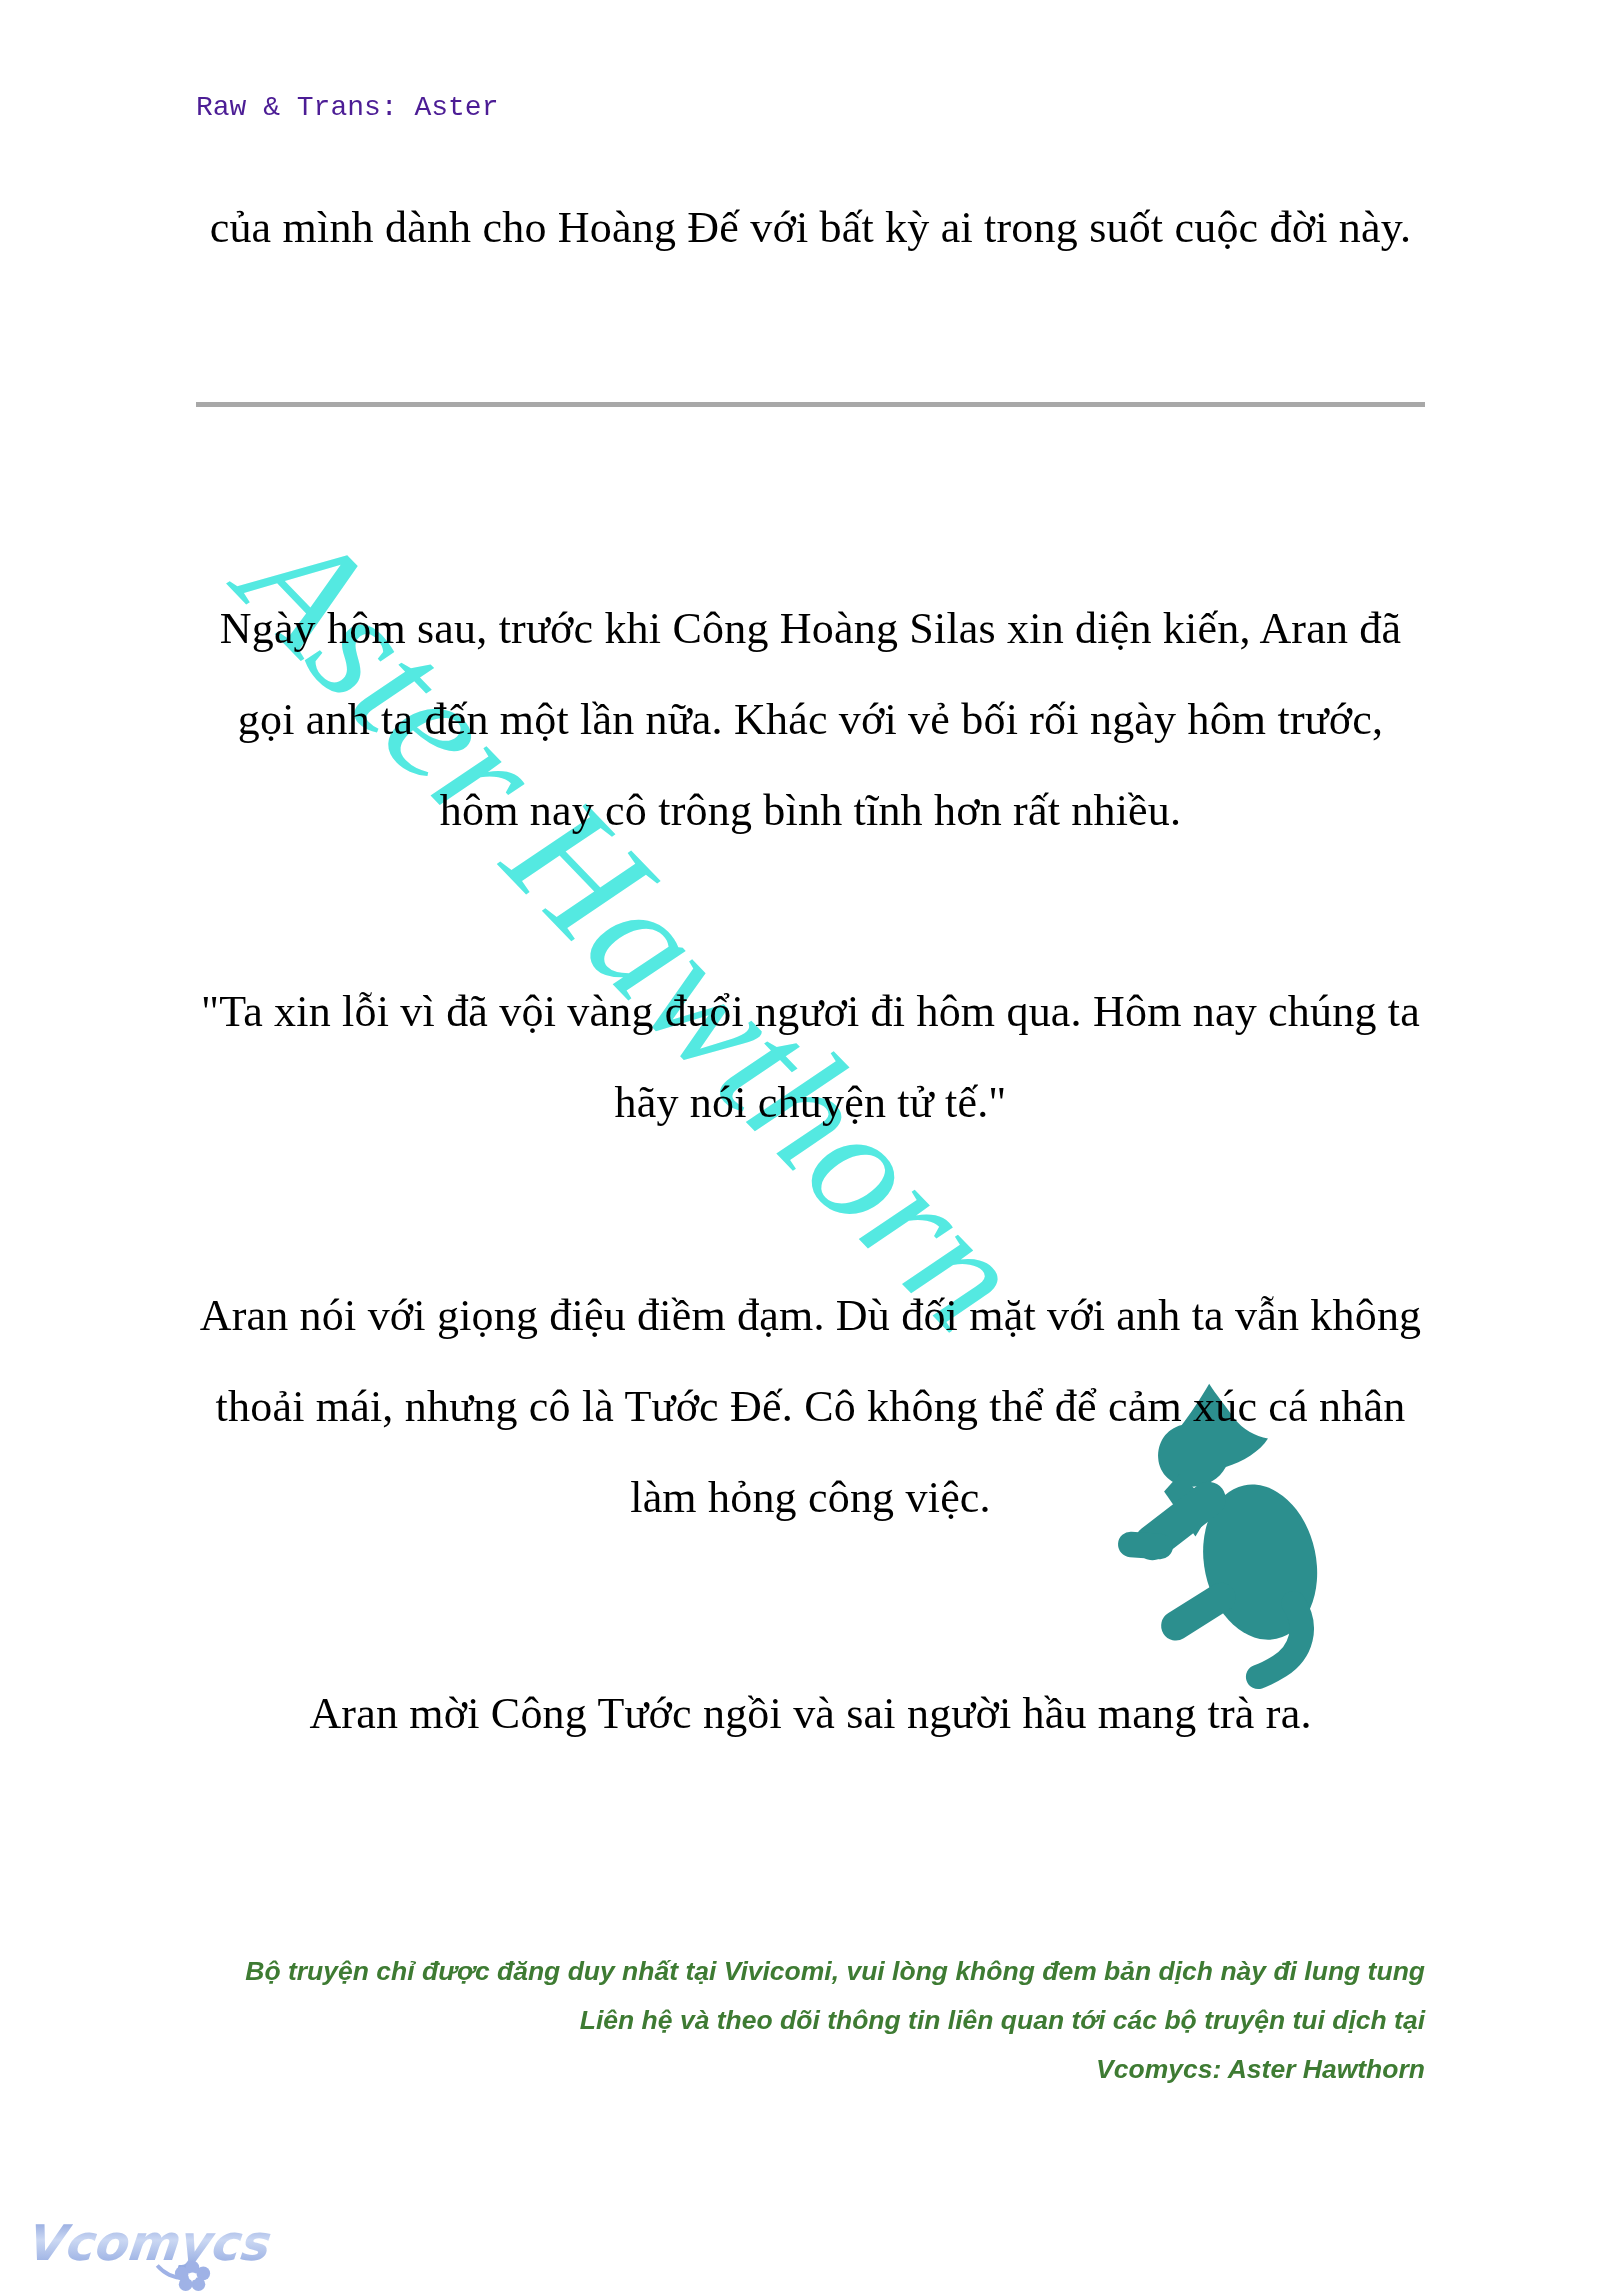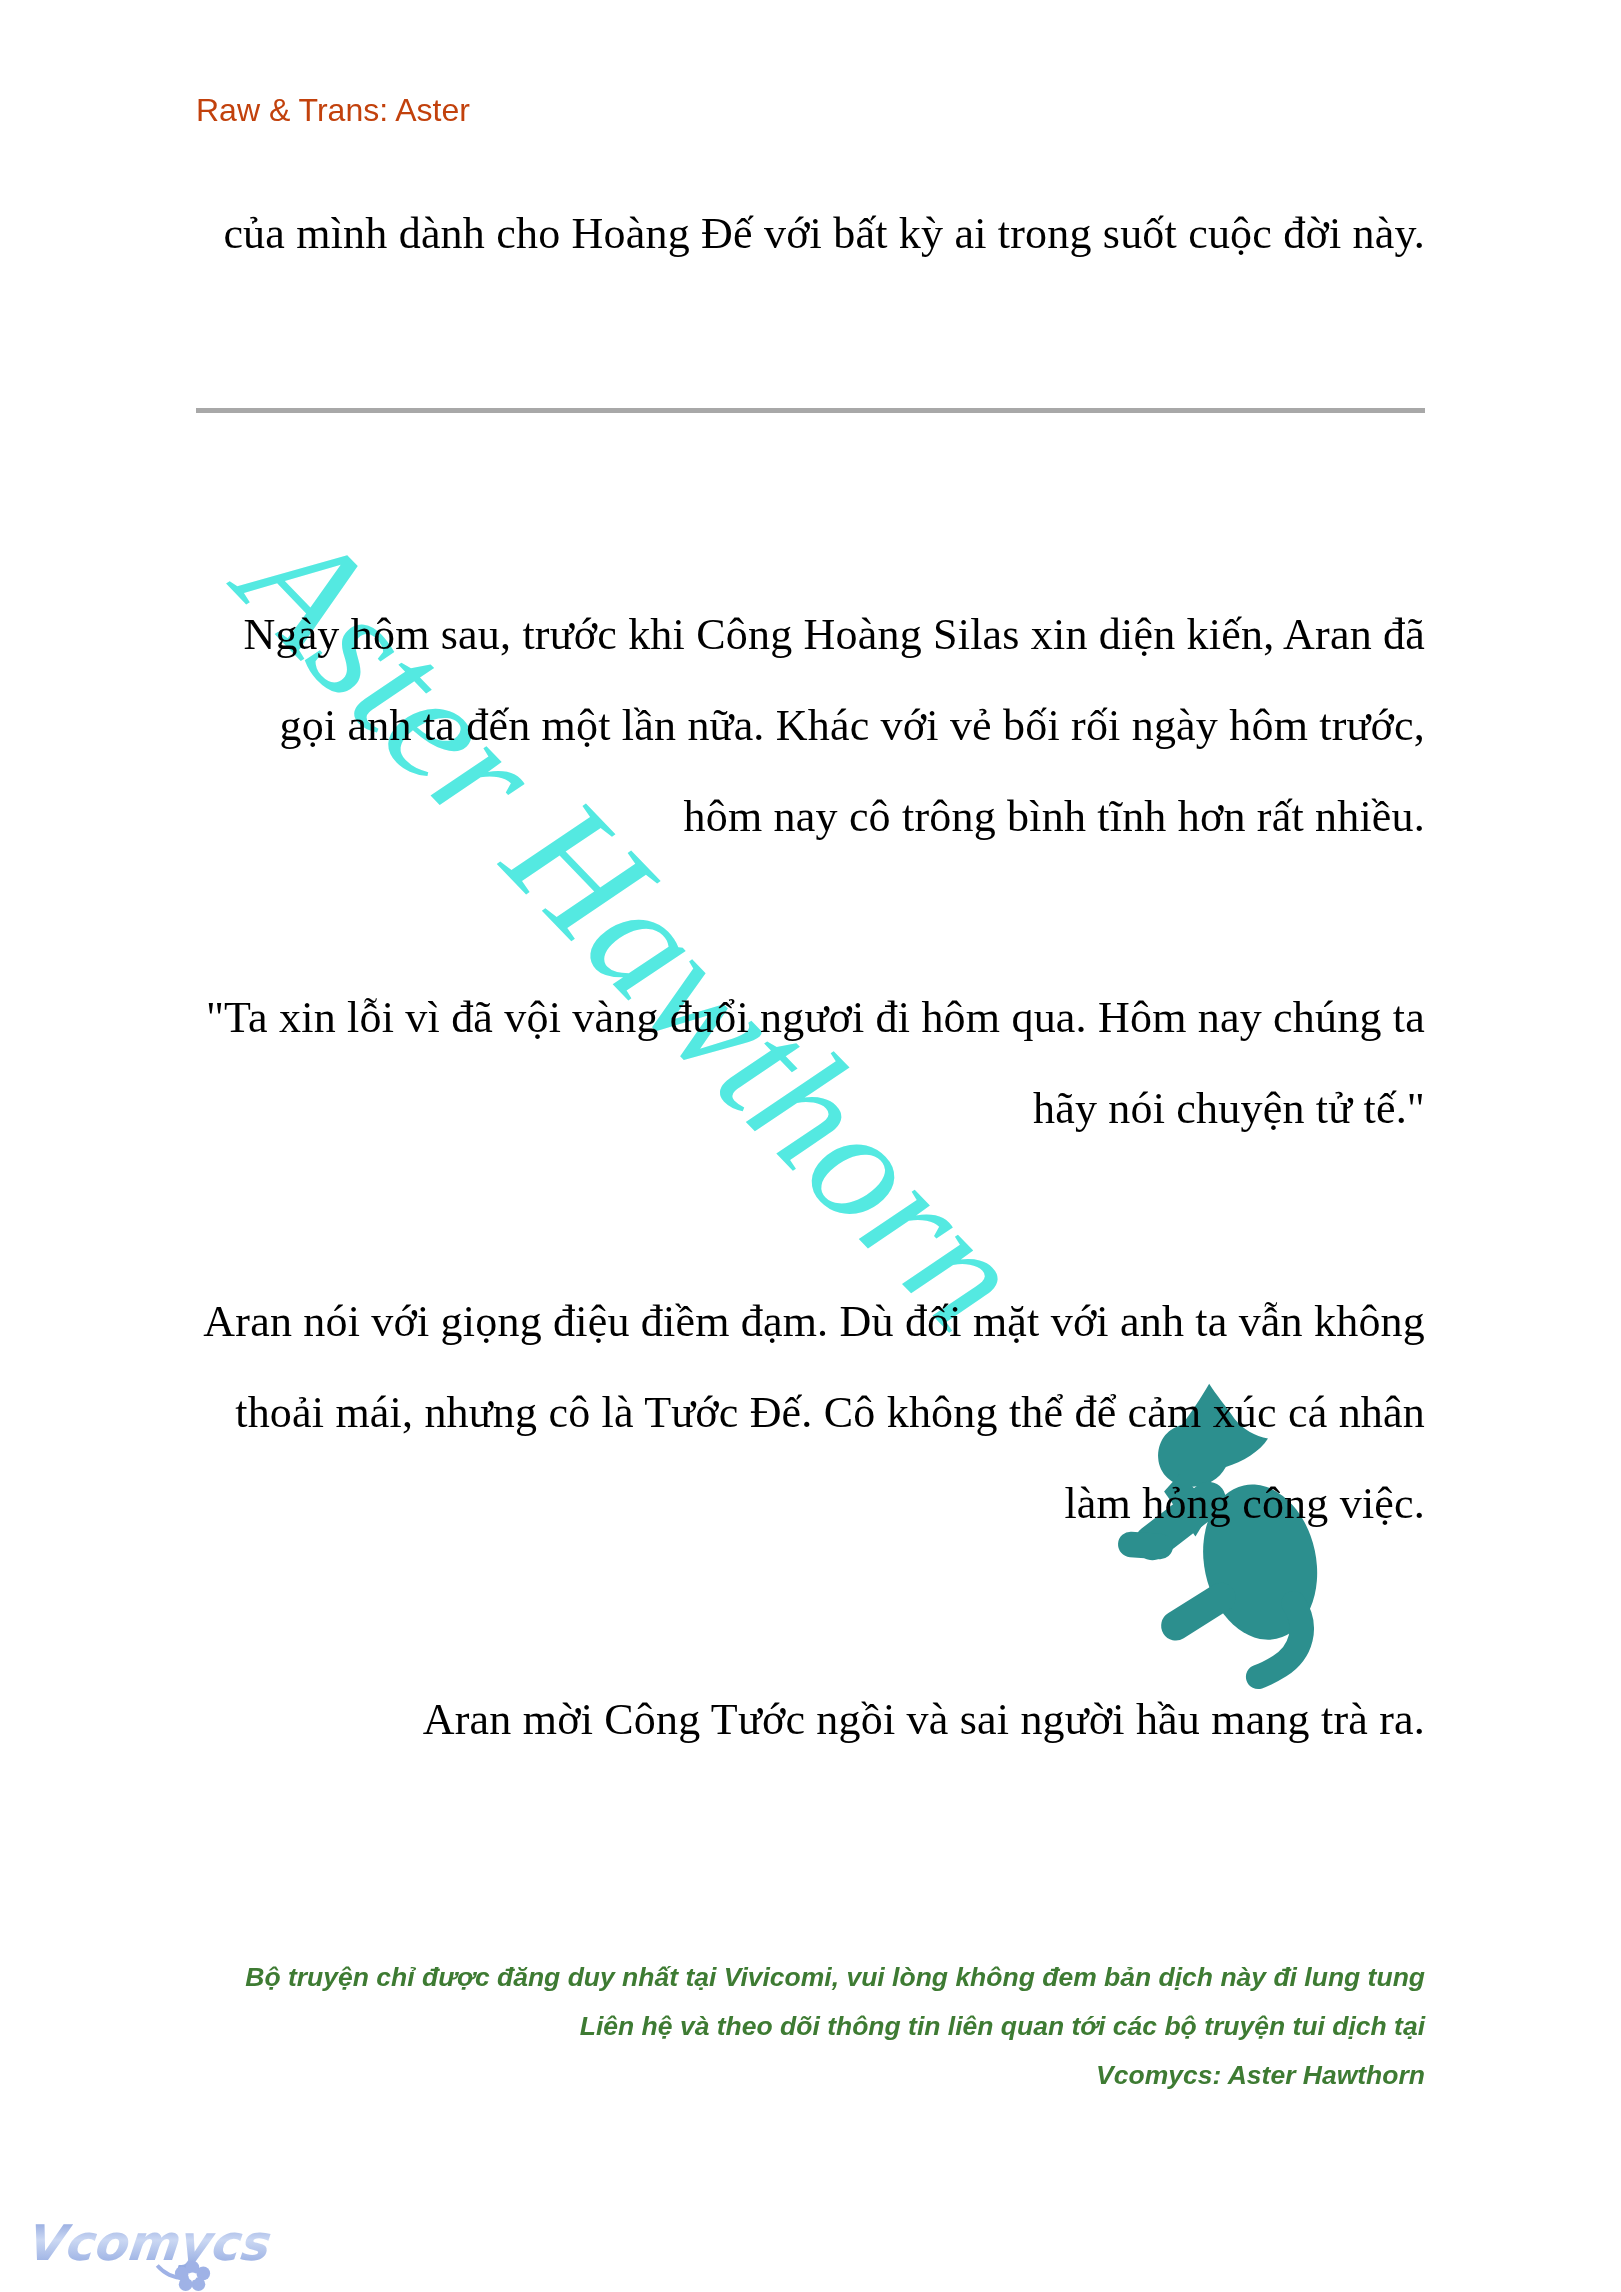--- a/index.html
+++ b/index.html
@@ -22,29 +22,29 @@
     white-space:nowrap;
     color:#54e9e1;
     transform:rotate(46deg);
     transform-origin:0 0;
   }
   .cat{position:absolute;left:1115px;top:1370px;}
   
   .content{position:relative;z-index:1;padding:0 196px;}
   .header-credit{
     padding-top:92px;
-    font-family:Liberation Sans, sans-serif;
-    font-size:32px;
-    color:#c2410c;
+    font-family:Liberation Mono, monospace;
+    font-size:28px;
+    color:#4c1d95;
   }
   p.body{
     font-size:44px;
     line-height:91px;
     margin:0;
-    text-align:right;
+    text-align:center;
     letter-spacing:0.2px;
   }
   #p1{margin-top:59px;}
   .divider{height:4.9px;background:#a8a8a8;margin-top:129px;}
   #p2{margin-top:176px;}
   #p3{margin-top:110px;}
   #p4{margin-top:122px;}
   #p5{margin-top:125px;}
   .footer{
     margin-top:188px;

